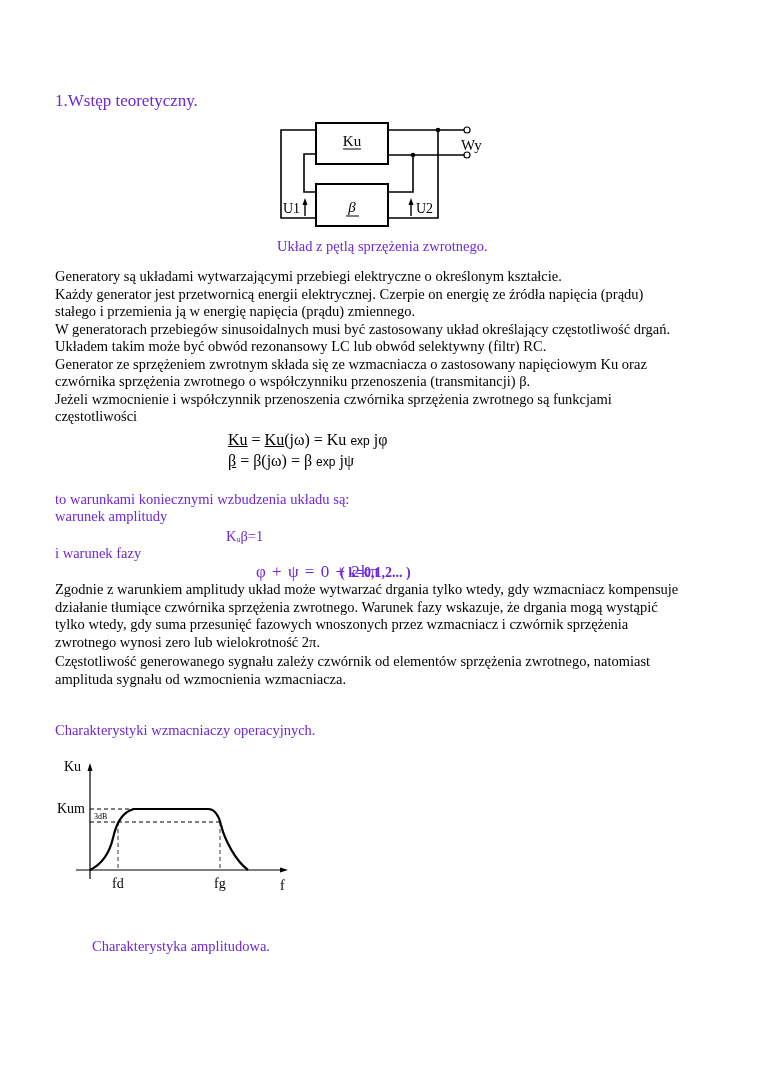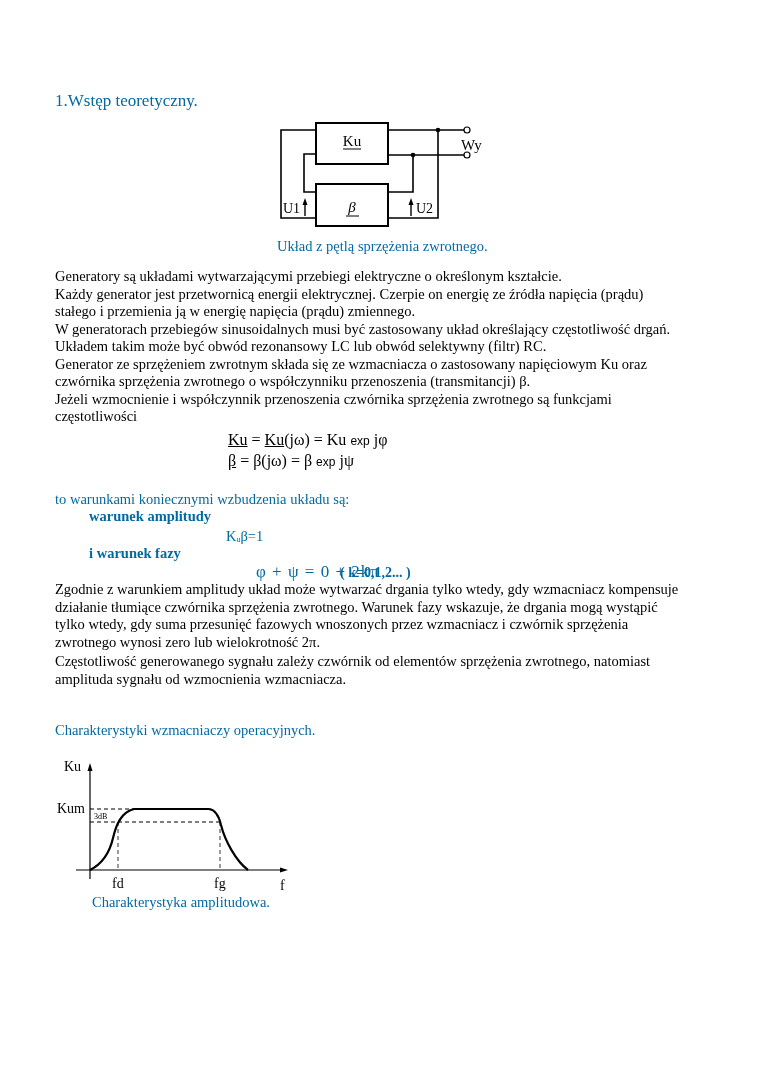--- a/index.html
+++ b/index.html
@@ -1,37 +1,37 @@
 <!DOCTYPE html>
 <html><head>
 <meta charset="utf-8">
 <style>
   html, body { margin: 0; padding: 0; background: #ffffff; }
   body { width: 760px; height: 1075px; position: relative; overflow: hidden; color: #000; }
-  .t { position: absolute; white-space: nowrap; font-family: "Liberation Serif", serif; font-size: 14.5px; line-height: 17.5px; color: #0369a1; }
+  .t { position: absolute; white-space: nowrap; font-family: "Liberation Serif", serif; font-size: 14.5px; line-height: 17.5px; color: #6d28d9; }
   .heading { left: 55px; top: 91px; font-size: 17px; line-height: 20px; }
   .caption1 { left: 277px; top: 238px; }
   .block { position: absolute; left: 55px; font-family: "Liberation Serif", serif; font-size: 14.5px; line-height: 17.5px; white-space: nowrap; }
   .block div { height: 17.5px; }
   .intro { top: 268px; }
   .formulas { position: absolute; left: 228px; top: 430px; font-family: "Liberation Serif", serif; font-size: 16px; line-height: 20px; white-space: nowrap; }
   .u { text-decoration: underline; }
   .sans { font-family: "Liberation Sans", sans-serif; font-size: 12px; }
   .cond-intro { left: 55px; top: 491px; font-family: Liberation Serif, serif; }
-  .bold { font-weight: bold; margin-left: 34px; }
+  .bold { font-weight: normal; }
   .amp-label { left: 55px; top: 508px; }
   .amp-eq { left: 226px; top: 528px; font-weight: normal; }
   .amp-eq sub { font-size: 8px; vertical-align: -1px; }
   .phase-label { left: 55px; top: 545px; }
   .phase-eq { left: 212px; top: 562px; font-size: 17px; line-height: 20px; letter-spacing: 1px; margin-left: 44px; }
   .phase-note { left: 340px; top: 564px; font-weight: bold; font-size: 14px; }
   .explain { top: 581px; }
   .freq { top: 653px; }
   .section { left: 55px; top: 722px; }
-  .caption2 { left: 92px; top: 894px; }
+  .caption2 { left: 92px; top: 938px; }
   svg text { font-family: "Liberation Serif", serif; fill: #000; }
   .fig1 { position: absolute; left: 270px; top: 115px; }
   .fig2 { position: absolute; left: 50px; top: 755px; }
 </style>
 </head>
 <body>
 
 <div class="t heading">1.Wstęp teoretyczny.</div>
 
 <svg class="fig1" width="230" height="120" viewBox="0 0 230 120">

